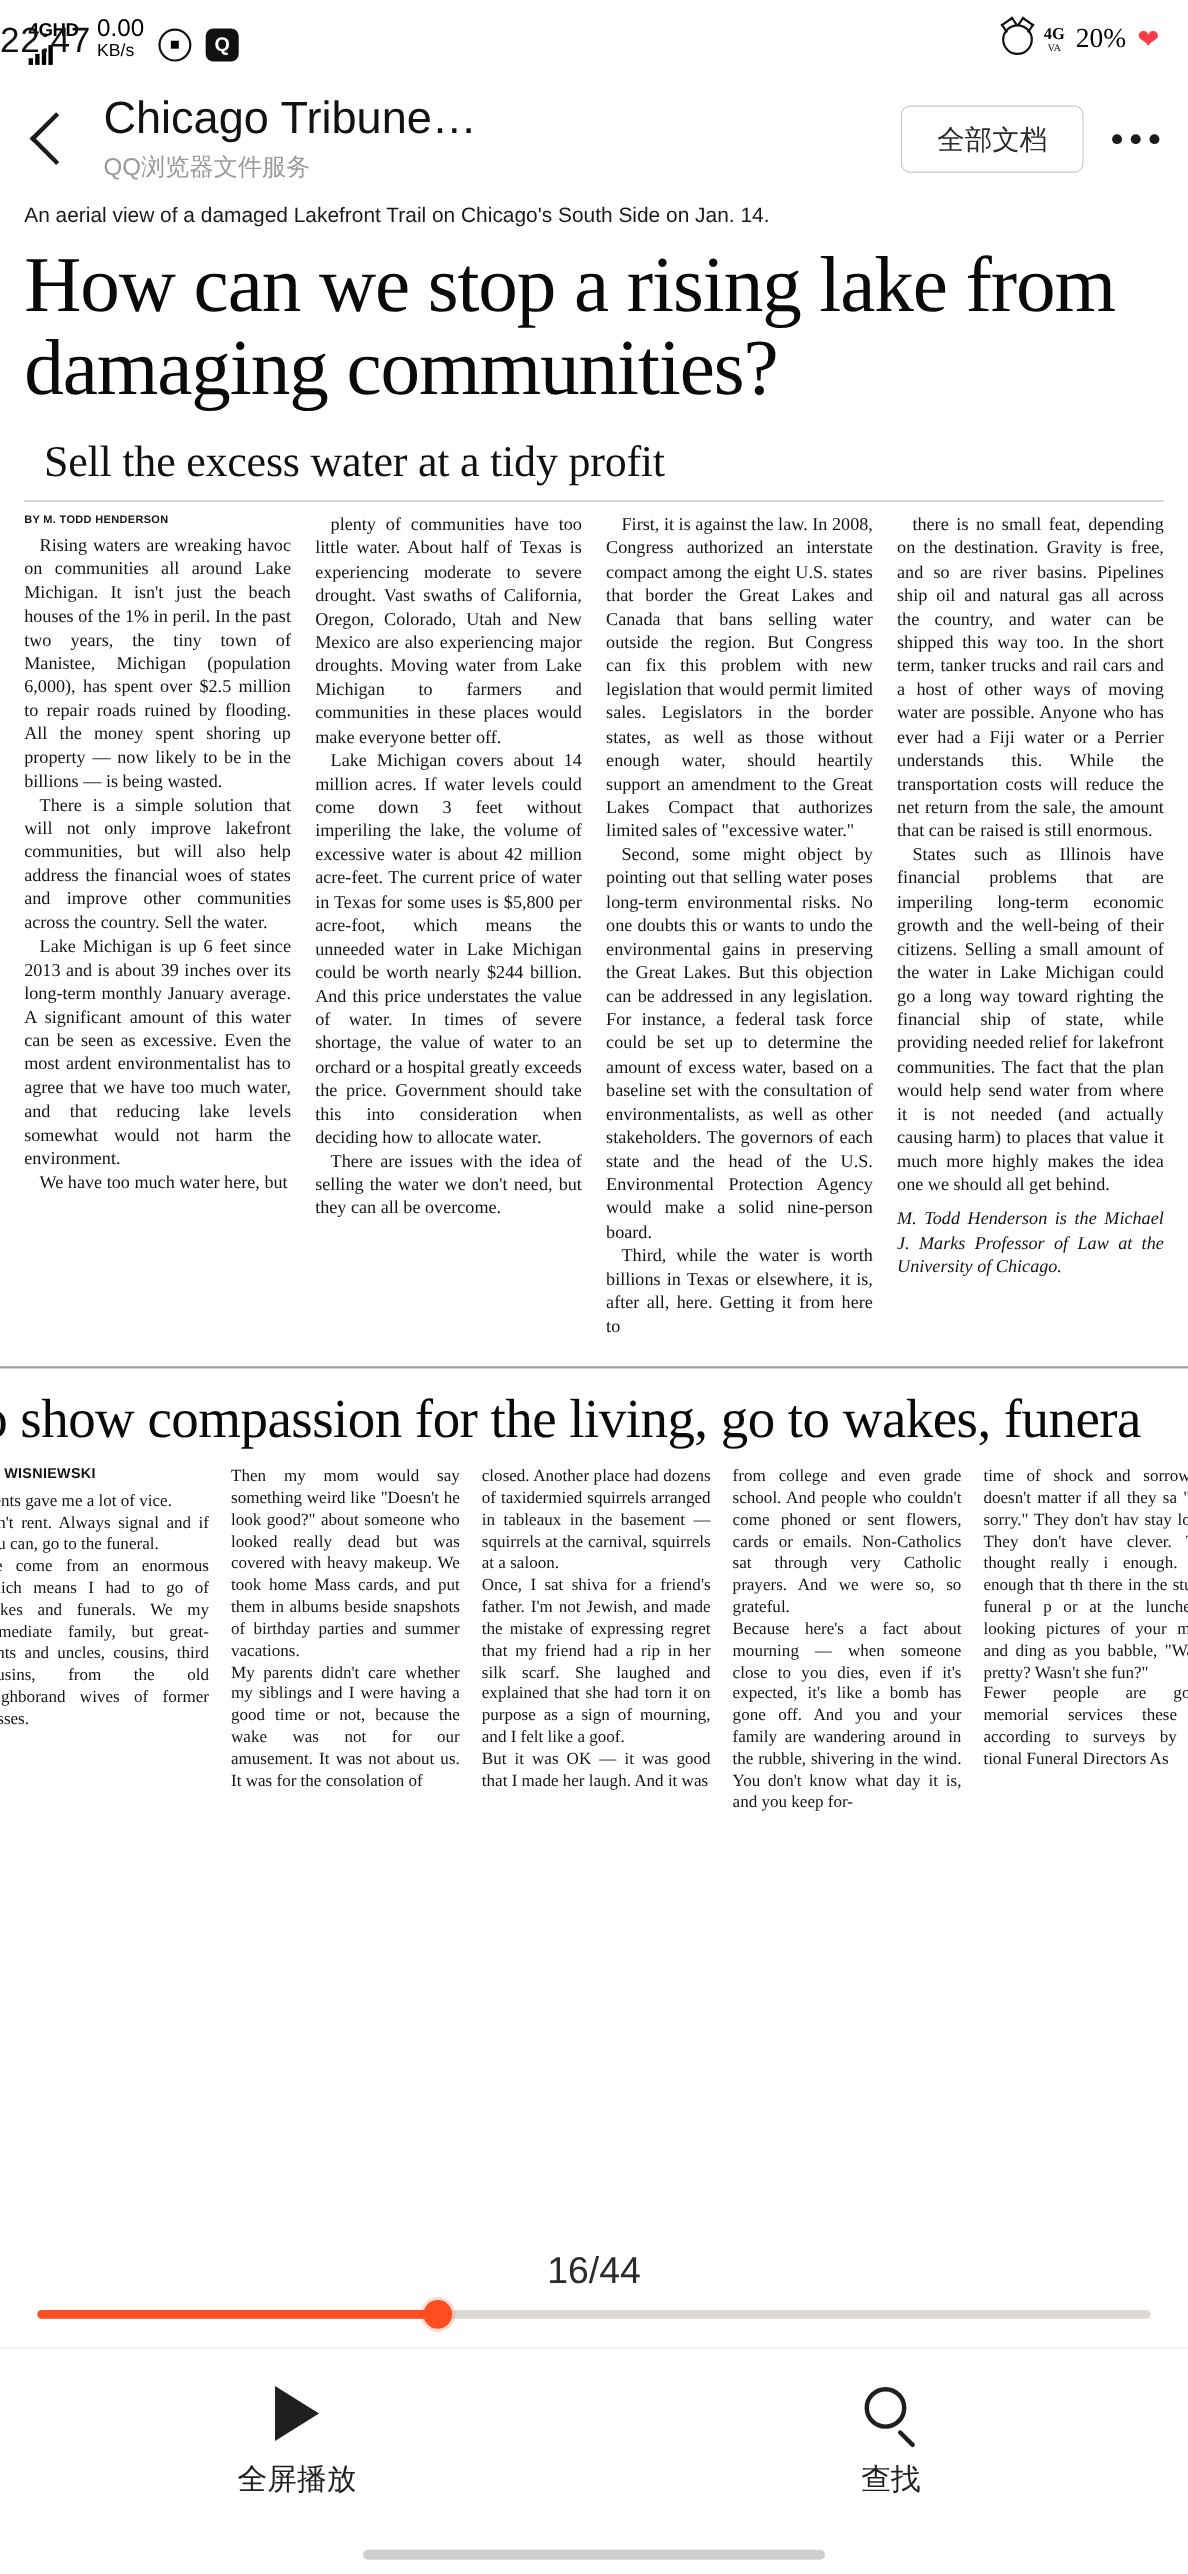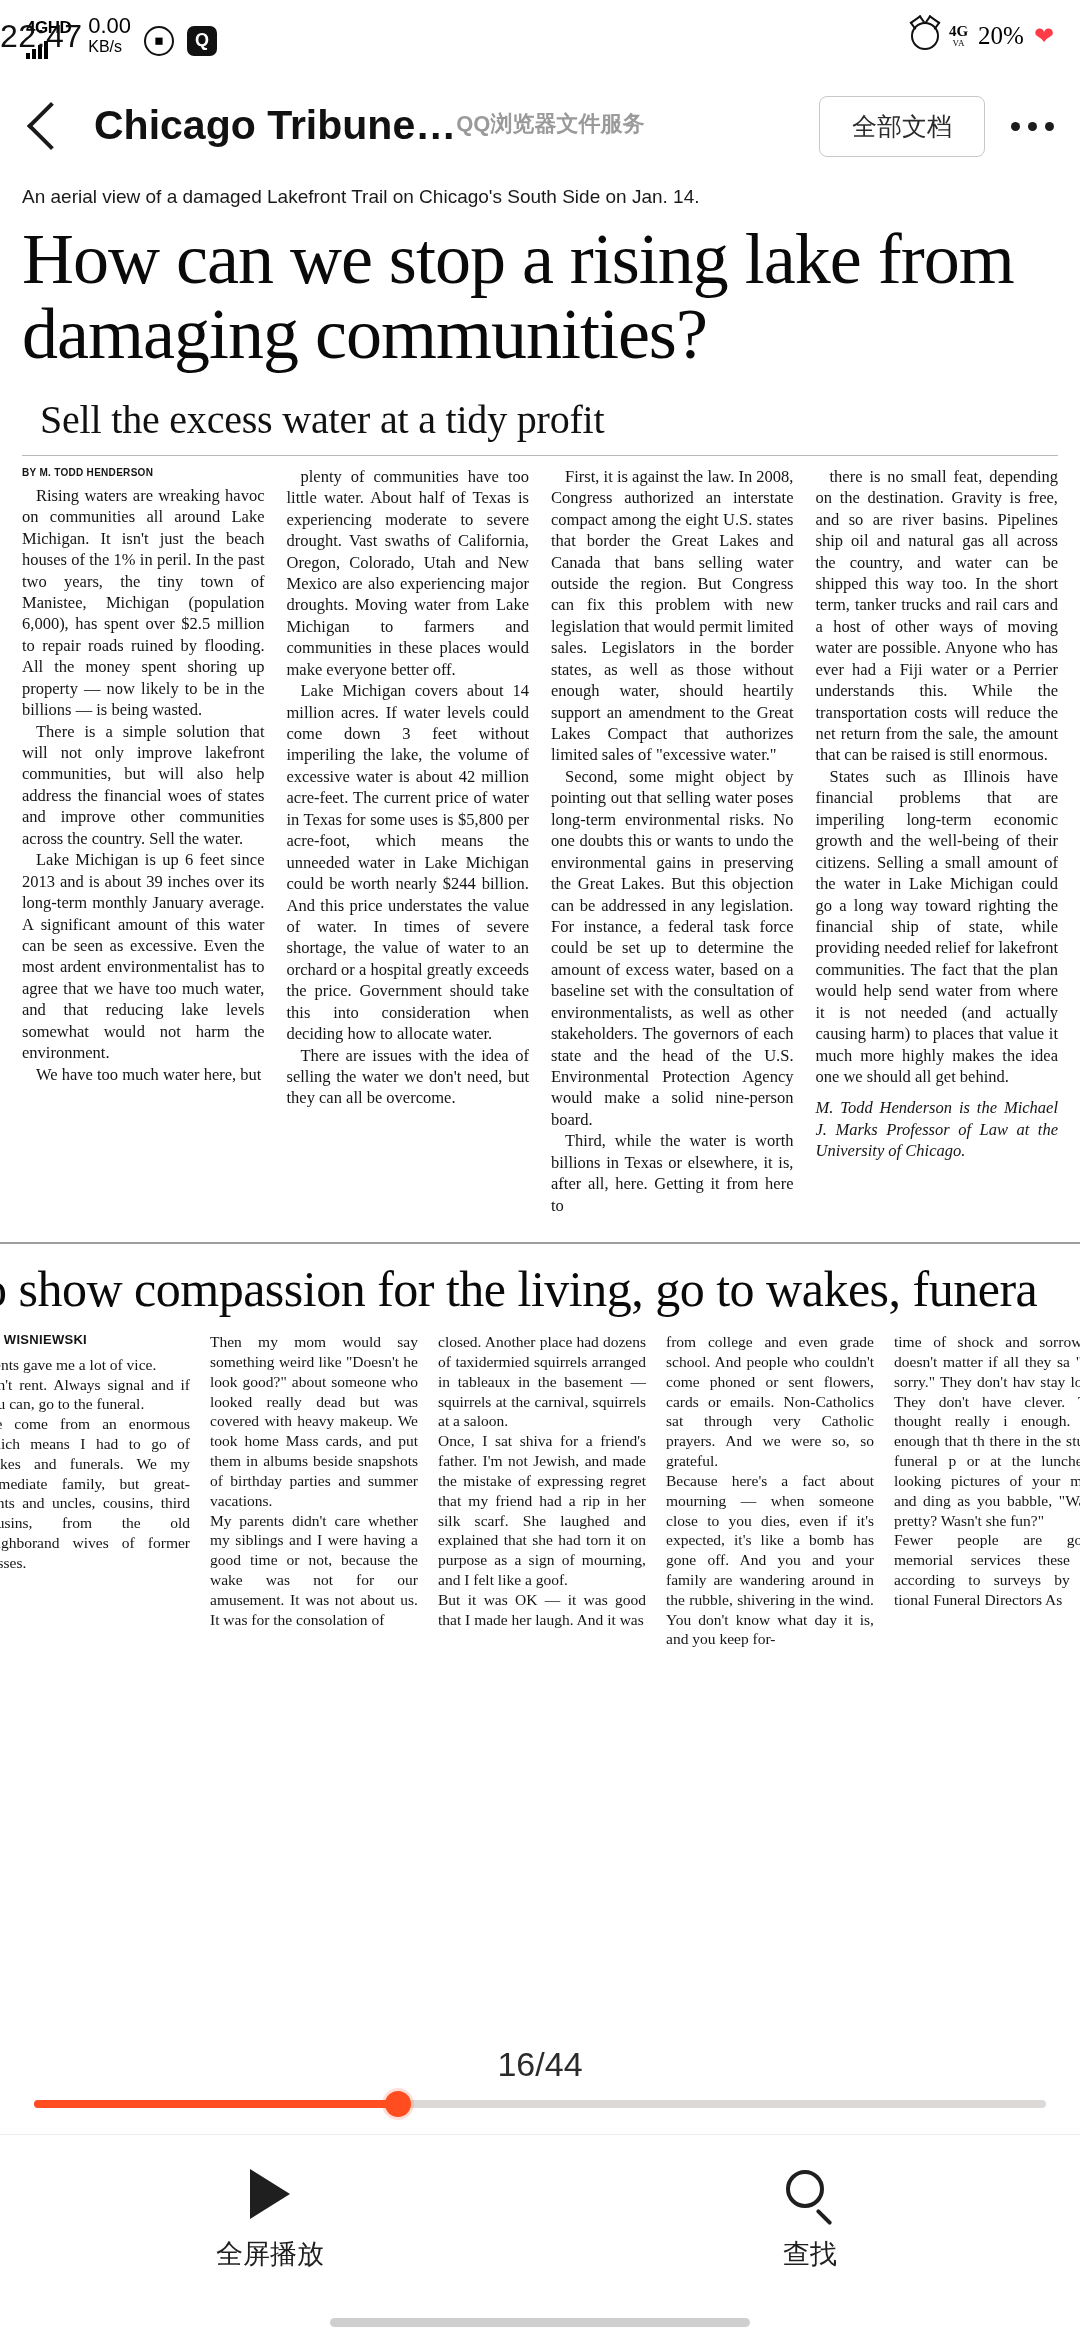--- a/index.html
+++ b/index.html
@@ -72,21 +72,21 @@
 
   
   .appbar {
     height: 108px; display: flex; align-items: center; padding: 0 26px 0 34px;
     background: #fff;
   }
   .back-chevron {
     width: 34px; height: 34px; border-left: 4px solid #1a1a1a; border-bottom: 4px solid #1a1a1a;
     transform: rotate(45deg); margin-right: 26px; flex: none;
   }
-  .titles { display: flex; flex-direction: row; justify-content: center; min-width: 0; font-weight: bold; }
+  .titles { display: flex; flex-direction: column; justify-content: center; min-width: 0; }
   .app-title {
     font-size: 41px; color: #121212; line-height: 1.1;
     white-space: nowrap; overflow: hidden; text-overflow: ellipsis; max-width: 470px;
   }
   .app-sub { font-size: 22px; color: #9a9a9a; margin-top: 6px; }
   .allfiles-btn {
     margin-left: auto;
     border: 1.5px solid #c8c8c8; border-radius: 8px;
     padding: 13px 32px; font-size: 25px; color: #2b2b2b; background: #fff;
   }

